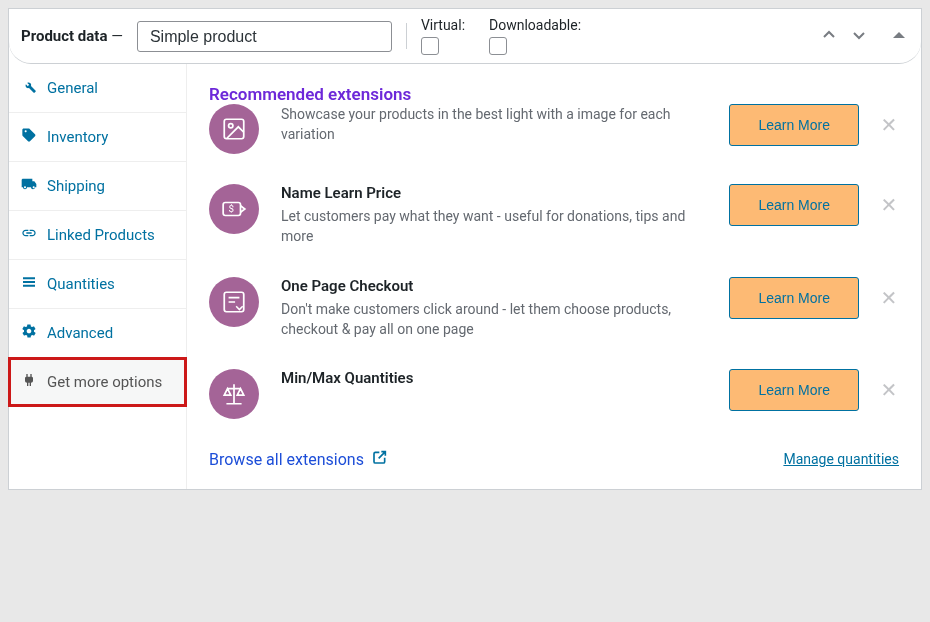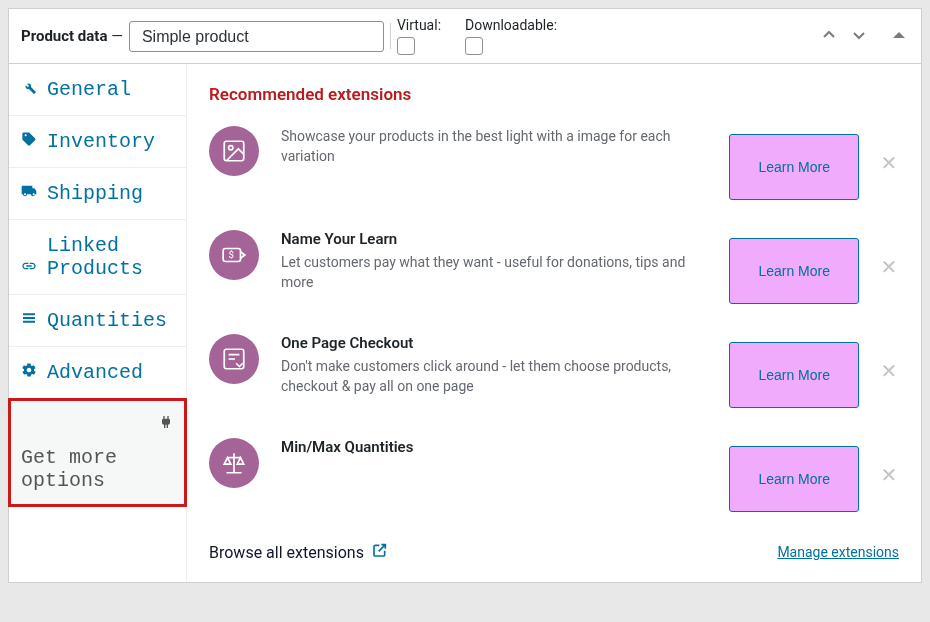--- a/index.html
+++ b/index.html
@@ -1,48 +1,48 @@
 <!DOCTYPE html>
 <html><head>
 <meta charset="utf-8">
 <style>
 * { box-sizing: border-box; margin: 0; padding: 0; }
 body { font-family: -apple-system, BlinkMacSystemFont, "Segoe UI", Roboto, sans-serif; background: #e8e8e8; padding: 8px; color: #1d2327; font-size: 14px; }
 .panel { background: #fff; border: 1px solid #ccd0d4; width: 914px; }
-.panel-header { display: flex; align-items: center; padding: 8px 12px; border-bottom: 1px solid #ccd0d4; gap: 6px; }
+.panel-header { display: flex; align-items: center; padding: 8px 12px; border-bottom: 1px solid #ccd0d4; gap: 14px; border-radius: 22px; }
 .panel-title { font-weight: 700; font-size: 15px; }
 .panel-title .dash { font-weight: 400; }
 .select-wrap { position: relative; }
 .product-type { font-size: 16px; padding: 6px 57px 6px 12px; border: 1px solid #8c8f94; border-radius: 3px; background: #fff; color: #2c3338; appearance: none; min-width: 255px; }
 .select-wrap .chev { position: absolute; right: 12px; top: 50%; transform: translateY(-50%); pointer-events: none; color: #646970; }
 .header-sep { width: 1px; height: 26px; background: #ccd0d4; }
 .checks { display: flex; align-items: center; gap: 24px; }
 .check-item { display: flex; align-items: flex-start; gap: 4px; font-size: 14px; flex-direction: column; }
 .cb { width: 18px; height: 18px; border: 1px solid #8c8f94; border-radius: 3px; background: #fff; }
 .header-right { margin-left: auto; display: flex; align-items: center; gap: 10px; color: #787c82; }
 .header-right svg { width: 20px; height: 20px; }
 .body { display: flex; }
 .tabs { width: 178px; border-right: 1px solid #eee; background: #fff; }
-.tab { display: flex; align-items: flex-end; gap: 10px; padding: 14px 12px 14px 12px; color: #0071a1; font-size: 20px; border-bottom: 1px solid #eee; cursor: pointer; font-family: Liberation Mono, monospace; }
+.tab { display: flex; align-items: center; gap: 10px; padding: 14px 12px 14px 12px; color: #0071a1; font-size: 15px; border-bottom: 1px solid #eee; cursor: pointer; }
 .tab svg { width: 16px; height: 16px; flex-shrink: 0; }
-.tab.active { background: #f6f7f7; border: 3px solid #cc1818; border-left: 3px solid #cc1818; color: #555; margin: -1px -1px 0 -1px; padding: 12px 10px; flex-direction: column; }
+.tab.active { background: #f6f7f7; border: 3px solid #cc1818; border-left: 3px solid #cc1818; color: #555; margin: -1px -1px 0 -1px; padding: 12px 10px; }
 .tab.active .label { color: #555; }
 .content { flex: 1; padding: 20px 22px; }
-.section-title { font-size: 17px; font-weight: 600; color: #b91c1c; margin-bottom: 22px; }
+.section-title { font-size: 17px; font-weight: 600; color: #6d28d9; }
 .ext { display: flex; align-items: flex-start; gap: 22px; margin-bottom: 30px; }
 .ext-icon { width: 50px; height: 50px; border-radius: 50%; background: #a46497; display: flex; align-items: center; justify-content: center; flex-shrink: 0; }
 .ext-icon svg { width: 26px; height: 26px; }
 .ext-body { flex: 1; }
 .ext-title { font-weight: 600; font-size: 15px; color: #1d2327; margin-bottom: 4px; }
 .ext-desc { color: #646970; font-size: 14px; line-height: 1.45; }
 .ext-actions { display: flex; align-items: center; gap: 20px; }
-.learn-btn { border: 1px solid #0071a1; color: #0071a1; background: #f0abfc; border-radius: 3px; padding: 24px 28px; font-size: 14px; cursor: pointer; margin-top: 8px; }
+.learn-btn { border: 1px solid #0071a1; color: #0071a1; background: #fdba74; border-radius: 3px; padding: 12px 28px; font-size: 14px; cursor: pointer; }
 .dismiss { color: #c3c4c7; font-size: 20px; cursor: pointer; width: 20px; text-align: center; }
 .footer-links { display: flex; justify-content: space-between; align-items: center; margin-top: 8px; }
-.browse { color: #0f172a; font-size: 16px; display: flex; align-items: center; gap: 8px; }
+.browse { color: #1d4ed8; font-size: 16px; display: flex; align-items: center; gap: 8px; }
 .manage { color: #0071a1; text-decoration: underline; font-size: 14px; }
 </style>
 </head>
 <body>
 
 <div class="panel">
   <div class="panel-header">
     <span class="panel-title">
       <span>Product data</span>
       <span class="dash">—</span>
@@ -149,21 +149,21 @@
 
       <div class="ext">
         <div class="ext-icon">
           <svg viewBox="0 0 24 24" fill="none" stroke="#fff" stroke-width="1.6">
               <rect x="2" y="6" width="16" height="12" rx="2"></rect>
               <path d="M18 9l4 3-4 3"></path>
               <text x="7" y="15" font-size="9" fill="#fff" stroke="none">$</text>
             </svg>
         </div>
         <div class="ext-body">
-          <div class="ext-title">Name Your Learn</div>
+          <div class="ext-title">Name Learn Price</div>
           <div class="ext-desc">Let customers pay what they want - useful for donations, tips and more</div>
         </div>
         <div class="ext-actions">
           <button class="learn-btn">Learn More</button>
           <span class="dismiss">✕</span>
         </div>
       </div>
 
       <div class="ext">
         <div class="ext-icon">
@@ -198,17 +198,17 @@
         </div>
       </div>
 
       <div class="footer-links">
         <a class="browse">
           <span>Browse all extensions</span>
           <span><svg width="16" height="16" viewBox="0 0 24 24" fill="none" stroke="#0071a1" stroke-width="2.5">
                 <path d="M14 4h6v6M20 4L10 14M19 13v6a2 2 0 01-2 2H5a2 2 0 01-2-2V7a2 2 0 012-2h6"></path>
               </svg></span>
         </a>
-        <a class="manage">Manage extensions</a>
+        <a class="manage">Manage quantities</a>
       </div>
     </div>
   </div>
 </div>
 
 </body></html>

